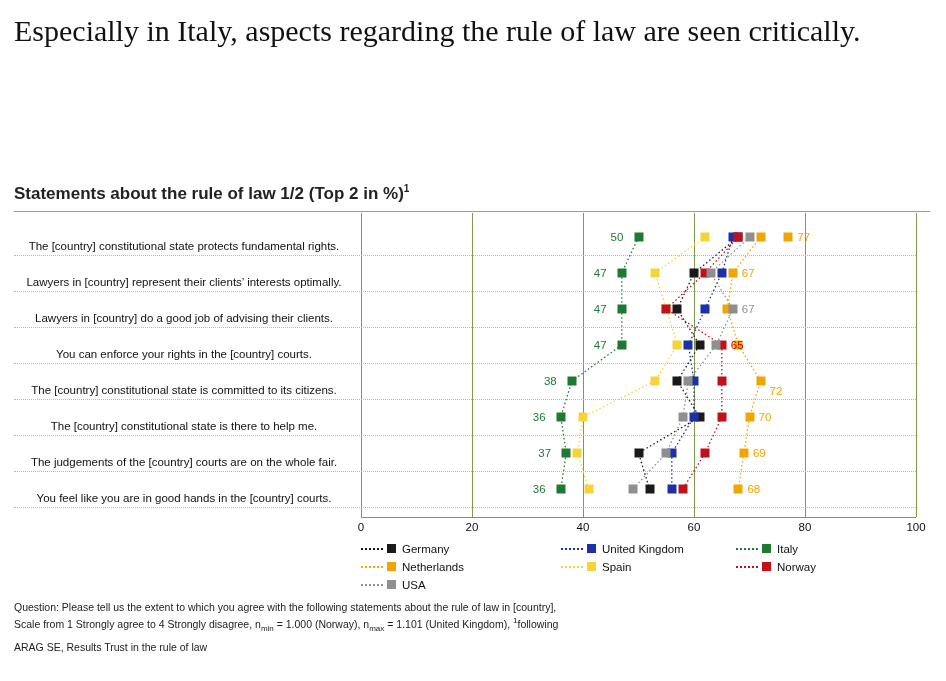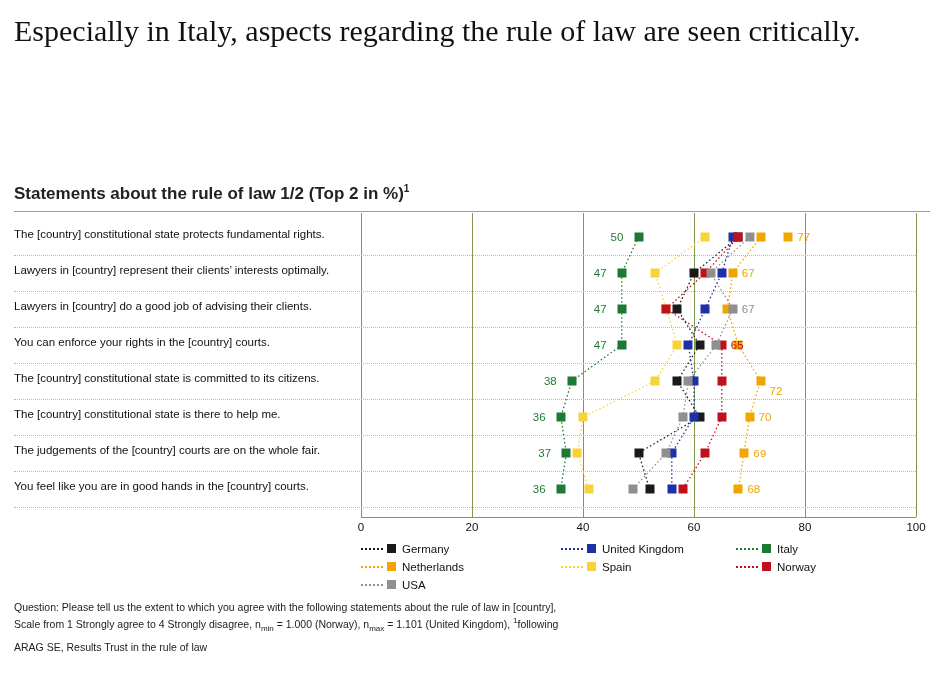--- a/index.html
+++ b/index.html
@@ -32,21 +32,21 @@
     left:14px; top:211px; width:916px;
     border-top:1px solid #9aa37e;
   }
   .chart-area{
     position:absolute;
     left:14px; top:213px;
     width:916px; height:318px;
   }
   
   .labels{
-    position:absolute; left:0; top:4px; width:347px; height:290px;
+    position:absolute; left:0; top:16px; width:347px; height:290px;text-align:center;
   }
   .row-label{
     position:absolute;
     left:0; width:340px;
     font-size:11.5px;
     color:#111;
     line-height:13.5px;
   }
   
   .plot{
@@ -245,21 +245,21 @@
       <div class="pval" style="top: 60px; color: rgb(240, 165, 0); left: 380.85px;">67</div>
       <div class="pval" style="top: 96px; color: rgb(30, 122, 50); left: 232.85px;">47</div>
       <div class="pval" style="top: 96px; color: rgb(143, 143, 143); left: 380.85px;">67</div>
       <div class="pval" style="top: 132px; color: rgb(30, 122, 50); left: 232.85px;">47</div>
       <div class="pval" style="top: 132px; color: rgb(192, 16, 27); left: 369.75px;">65</div>
       <div class="pval" style="top: 168px; color: rgb(30, 122, 50); left: 182.9px;">38</div>
       <div class="pval" style="top: 178px; color: rgb(240, 165, 0); left: 408.6px;">72</div>
       <div class="pval" style="top: 204px; color: rgb(30, 122, 50); left: 171.8px;">36</div>
       <div class="pval" style="top: 204px; color: rgb(240, 165, 0); left: 397.5px;">70</div>
       <div class="pval" style="top: 240px; color: rgb(30, 122, 50); left: 177.35px;">37</div>
-      <div class="pval" style="top: 240px; color: rgb(240, 165, 0); left: 391.95px; font-family: Liberation Mono, monospace;">69</div>
+      <div class="pval" style="top: 240px; color: rgb(240, 165, 0); left: 391.95px;">69</div>
       <div class="pval" style="top: 276px; color: rgb(30, 122, 50); left: 171.8px;">36</div>
       <div class="pval" style="top: 276px; color: rgb(240, 165, 0); left: 386.4px;">68</div>
       <div class="pt" style="left: 427.35px; top: 24px; background: rgb(240, 165, 0);"></div>
     </div>
 </div>
 
 <div class="legend" id="legend"><div class="legend-col" style="width: 200px;"><div class="legend-item">
         <span class="legend-dots" style="border-top-color: rgb(26, 26, 26);"></span>
         <span class="legend-sq" style="background: rgb(26, 26, 26);"></span>
         <span class="legend-label">Germany</span>

